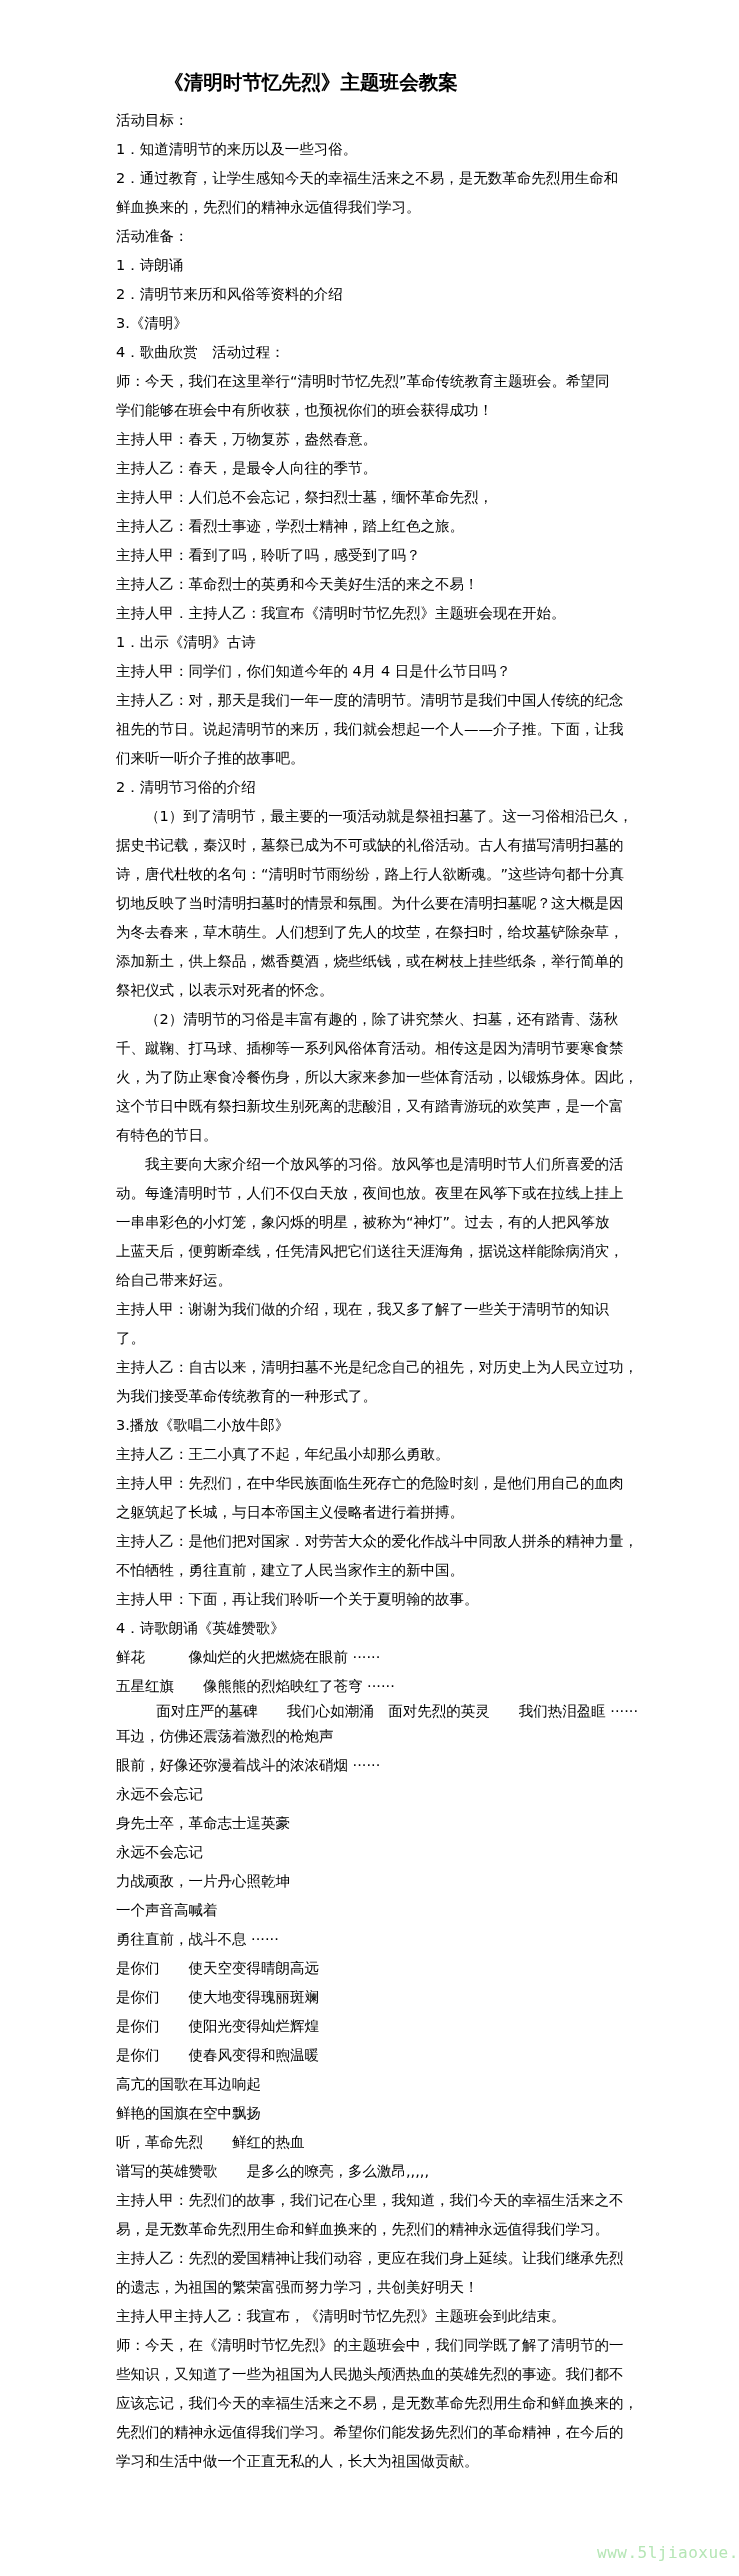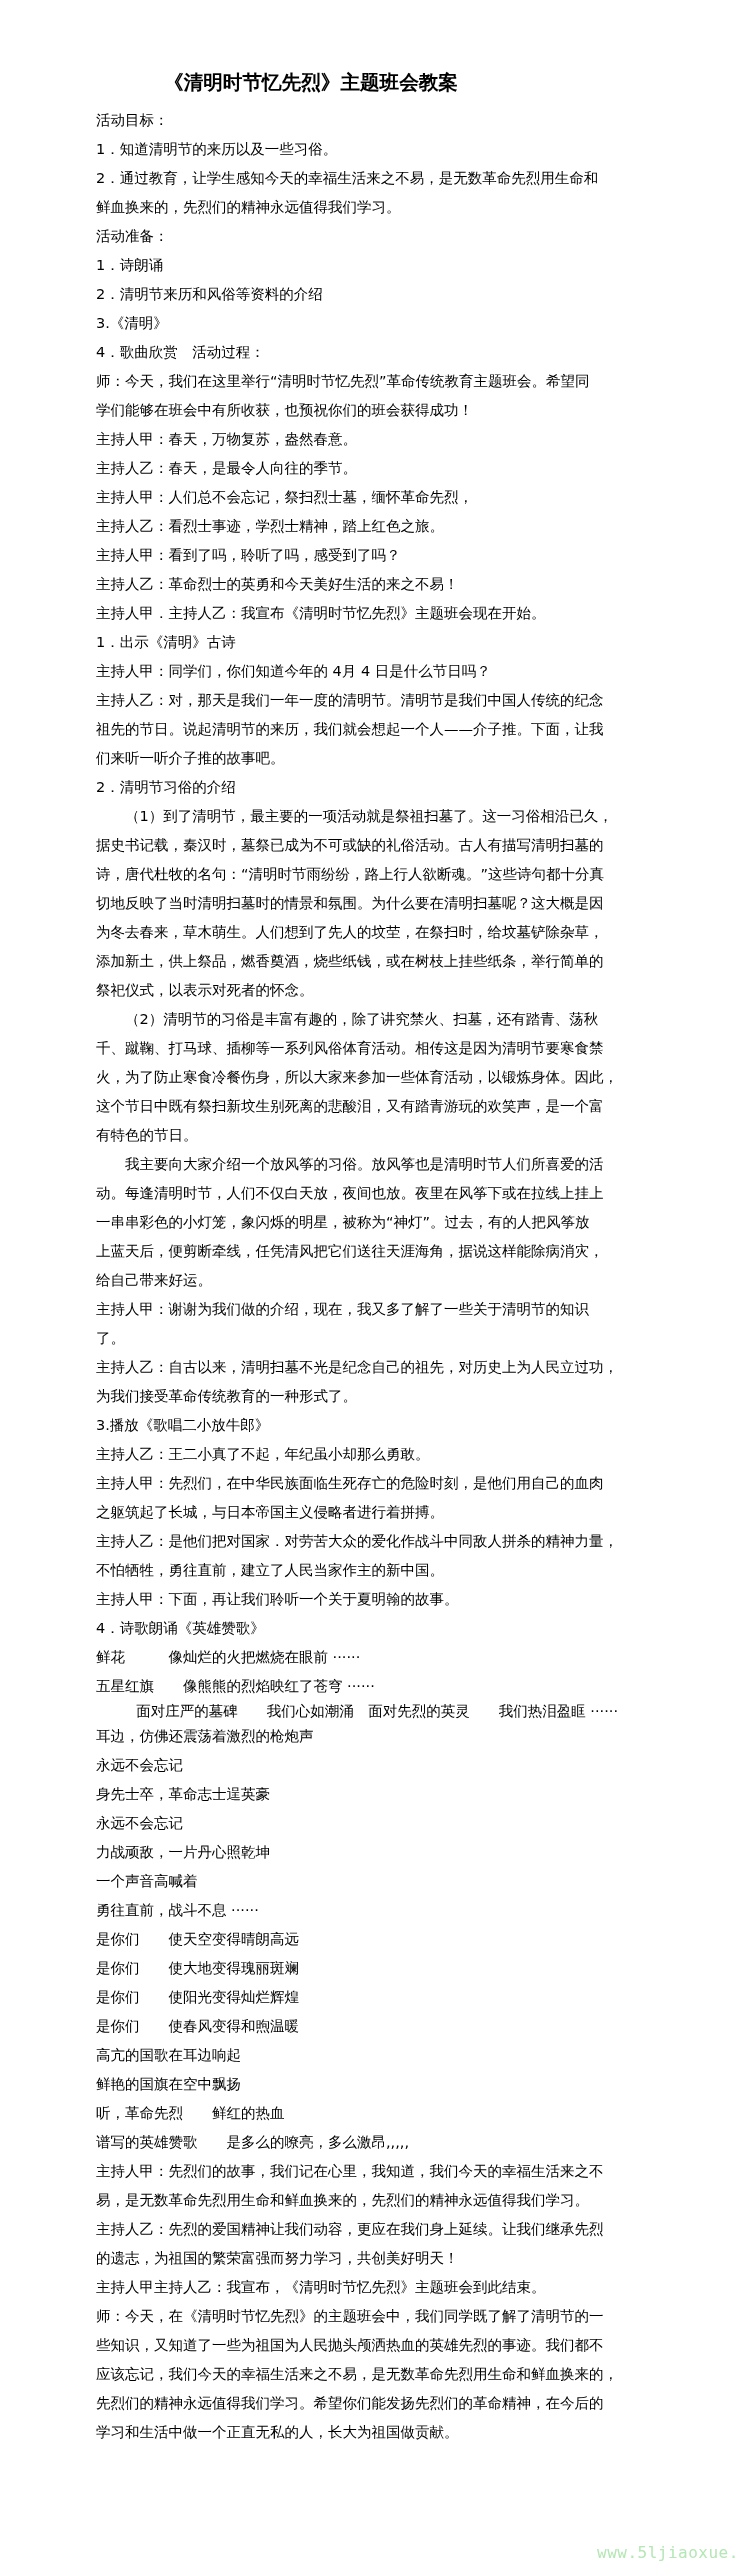--- a/index.html
+++ b/index.html
@@ -2,21 +2,21 @@
 <html style="font-size:15px"><head>
 <meta charset="utf-8">
 <style>
   html, body { margin: 0; padding: 0; background: #ffffff; }
   body { width: 740px; height: 2576px; position: relative; overflow: hidden;
          font-family: "DejaVu Sans", "Liberation Sans", sans-serif; color: #000; }
   .page { position: absolute; left: 0; top: 0; width: 740px; height: 2576px; }
   .title { position: absolute; left: 0; width: 622px; top: 71px; text-align: center;
            font-family: "DejaVu Serif", "Liberation Serif", serif; font-weight: bold;
            font-size: 19.6px; line-height: 24px; letter-spacing: 0px; }
-  .body { position: absolute; left: 96px; top: 106px; width: 522px; }
+  .body { position: absolute; left: 116px; top: 106px; width: 522px; }
   .line { font-size: 14.5px; line-height: 29px; height: 29px; white-space: pre; }
   .line.tight { height: 20.5px; line-height: 20.5px; text-align: right; }
   .watermark { position: absolute; left: 597px; top: 2543px; font-size: 16px;
                font-family: "DejaVu Sans Mono", "Liberation Mono", monospace;
                color: #b5e6b5; letter-spacing: 0.5px; }
 </style>
 </head>
 <body>
 
 <div class="page">
@@ -72,20 +72,21 @@
       <div class="line">主持人甲：先烈们，在中华民族面临生死存亡的危险时刻，是他们用自己的血肉</div>
       <div class="line">之躯筑起了长城，与日本帝国主义侵略者进行着拼搏。</div>
       <div class="line">主持人乙：是他们把对国家．对劳苦大众的爱化作战斗中同敌人拼杀的精神力量，</div>
       <div class="line">不怕牺牲，勇往直前，建立了人民当家作主的新中国。</div>
       <div class="line">主持人甲：下面，再让我们聆听一个关于夏明翰的故事。</div>
       <div class="line">4．诗歌朗诵《英雄赞歌》</div>
       <div class="line">鲜花　　　像灿烂的火把燃烧在眼前 ······</div>
       <div class="line">五星红旗　　像熊熊的烈焰映红了苍穹 ······</div>
       <div class="line tight">面对庄严的墓碑　　我们心如潮涌　面对先烈的英灵　　我们热泪盈眶 ······</div>
       <div class="line">耳边，仿佛还震荡着激烈的枪炮声</div>
+      <div class="line">眼前，好像还弥漫着战斗的浓浓硝烟 ······</div>
       <div class="line">永远不会忘记</div>
       <div class="line">身先士卒，革命志士逞英豪</div>
       <div class="line">永远不会忘记</div>
       <div class="line">力战顽敌，一片丹心照乾坤</div>
       <div class="line">一个声音高喊着</div>
       <div class="line">勇往直前，战斗不息 ······</div>
       <div class="line">是你们　　使天空变得晴朗高远</div>
       <div class="line">是你们　　使大地变得瑰丽斑斓</div>
       <div class="line">是你们　　使阳光变得灿烂辉煌</div>
       <div class="line">是你们　　使春风变得和煦温暖</div>

